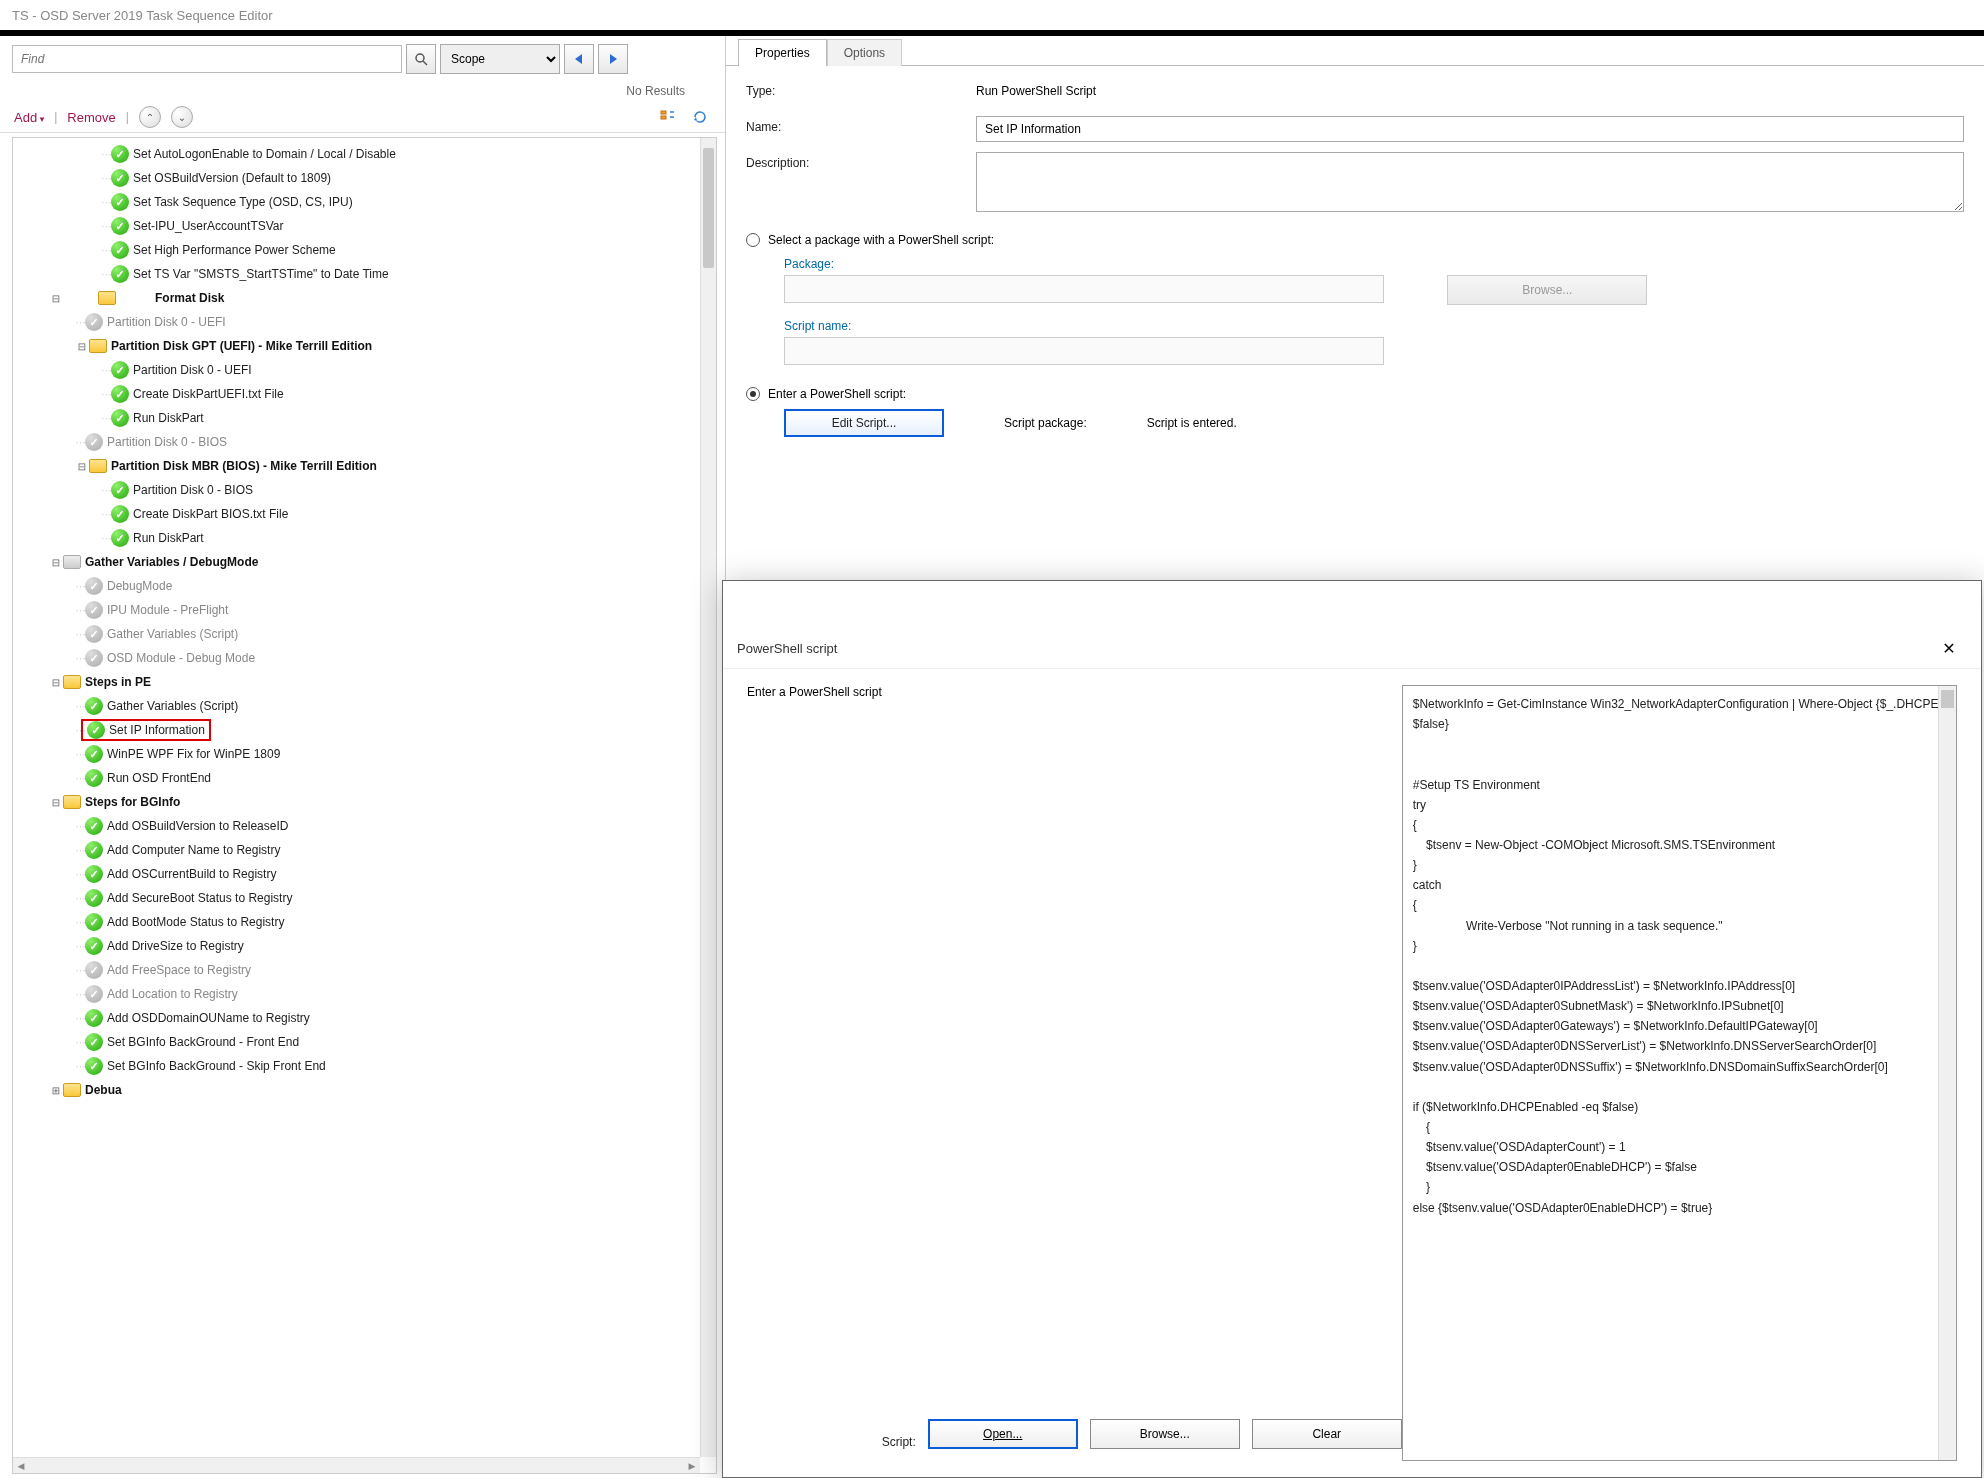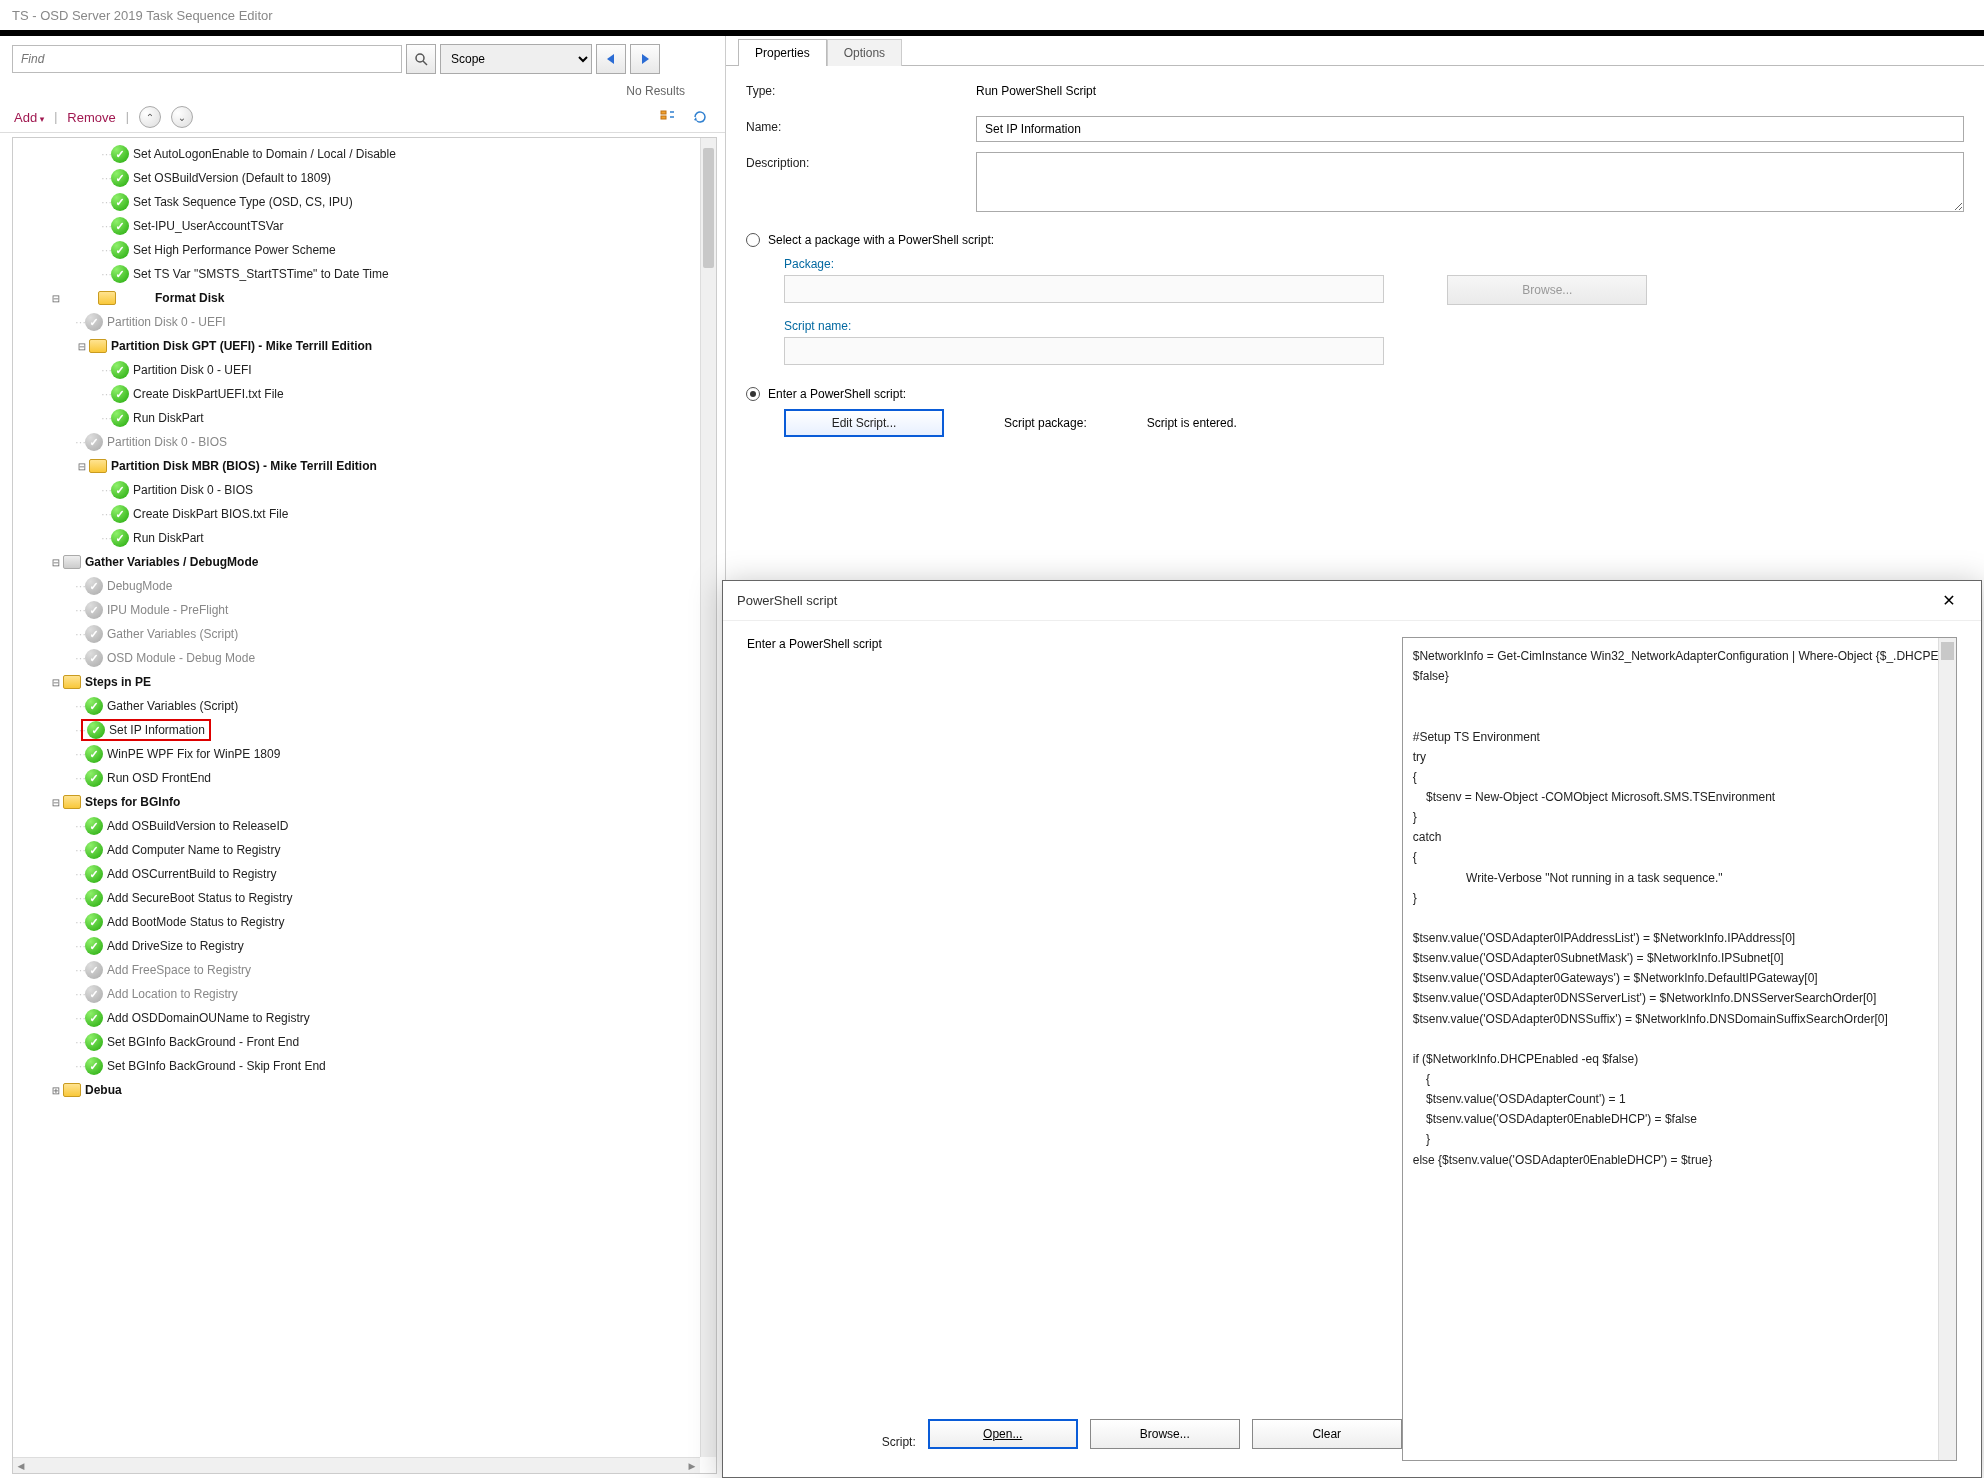--- a/index.html
+++ b/index.html
@@ -5,21 +5,21 @@
 * { box-sizing: border-box; margin: 0; padding: 0; font-family: 'Segoe UI', Tahoma, sans-serif; font-size: 12px; }
 body { background: #fff; overflow: hidden; width: 1984px; height: 1478px; }
 .window { width: 100%; height: 100%; display: flex; flex-direction: column; }
 .titlebar { height: 30px; padding: 6px 12px; color: #888; font-size: 13px; display: flex; align-items: center; }
 .main { flex: 1; display: flex; border-top: 6px solid #000000; }
 .left-pane { width: 726px; display: flex; flex-direction: column; border-right: 1px solid #ccc; }
 .search-row { padding: 8px 12px; display: flex; align-items: center; gap: 4px; }
 .find-box { flex: 1; max-width: 390px; height: 28px; border: 1px solid #bbb; padding: 0 8px; color: #888; font-style: italic; }
 .icon-btn { width: 30px; height: 30px; border: 1px solid #aaa; background: linear-gradient(#fdfdfd,#e8e8e8); display: flex; align-items: center; justify-content: center; cursor: pointer; }
 .arrow-btn { width: 30px; height: 30px; border: 1px solid #aaa; background: linear-gradient(#fdfdfd,#e8e8e8); display: flex; align-items: center; justify-content: center; cursor: pointer; }
-.scope-sel { width: 152px; height: 30px; border: 1px solid #aaa; padding: 0 6px; }
+.scope-sel { width: 120px; height: 30px; border: 1px solid #aaa; padding: 0 6px; }
 .no-results { text-align: right; color: #666; padding: 2px 40px 4px 0; font-size: 12px; }
 .toolbar { padding: 4px 14px; display: flex; align-items: center; gap: 10px; border-bottom: 1px solid #ddd; }
 .tb-link { color: #a01850; cursor: pointer; font-size: 13px; }
 .tb-link.add::after { content: " ▾"; font-size: 9px; }
 .tb-sep { color: #aaa; }
 .circ-btn { width: 22px; height: 22px; border-radius: 50%; border: 1px solid #aaa; background: radial-gradient(circle at 30% 30%, #fff, #ddd); display: flex; align-items: center; justify-content: center; cursor: pointer; font-size: 10px; color: #555; }
 .tb-spacer { flex: 1; }
 .small-tool { width: 22px; height: 22px; display: flex; align-items: center; justify-content: center; cursor: pointer; }
 .tree-wrap { flex: 1; position: relative; margin: 4px 8px 4px 12px; border: 1px solid #ccc; overflow: hidden; }
 .tree { position: absolute; inset: 0 16px 16px 0; overflow: hidden; padding: 4px 0; }
@@ -55,21 +55,21 @@
 .radio-row { display: flex; align-items: center; gap: 8px; margin-top: 18px; }
 .radio { width: 14px; height: 14px; border-radius: 50%; border: 1px solid #555; display: inline-flex; align-items: center; justify-content: center; }
 .radio.filled::after { content:""; width: 6px; height: 6px; border-radius:50%; background:#333; }
 .sub { margin-left: 38px; margin-top: 10px; }
 .sublbl { color: #0369a1; display: block; margin-bottom: 4px; }
 .disabled-inp { width: 600px; height: 28px; border: 1px solid #ccc; background: #fafafa; }
 .browse-dis { width: 200px; height: 30px; border: 1px solid #ccc; background: linear-gradient(#f6f6f6,#eaeaea); color: #999; display: inline-flex; align-items:center; justify-content:center; margin-left: 60px; vertical-align: middle;}
 .enter-row { display: flex; align-items: center; gap: 60px; margin-top: 8px; margin-left: 38px;}
 .edit-btn { width: 160px; height: 28px; border: 2px solid #0a5cd8; background: linear-gradient(#fff,#e8f0ff); color: #222; cursor: pointer; }
 .dialog { position: absolute; left: 722px; top: 580px; right: 2px; bottom: 0; background: #fff; border: 1px solid #666; box-shadow: 0 4px 30px rgba(0,0,0,0.25); z-index: 10; display: flex; flex-direction: column; }
-.dlg-title { height: 40px; display: flex; align-items: center; justify-content: space-between; padding: 0 14px; border-bottom: 1px solid #eee; }
+.dlg-title { height: 40px; display: flex; align-items: center; justify-content: space-between; padding: 0 14px; border-bottom: 1px solid #eee; margin-top: 48px; }
 .dlg-title .t { color: #333; font-size: 13px; }
 .dlg-close { width: 36px; height: 28px; display: flex; align-items: center; justify-content: center; cursor: pointer; font-size: 16px; }
 .dlg-body { flex: 1; padding: 16px 24px; display: flex; }
 .dlg-btnrow { display: flex; justify-content: flex-end; gap: 12px; margin: 12px 0; align-items: flex-end; }
 .dlg-btnrow .lbl-left { margin-right: auto; align-self: flex-end; color: #222; }
 .dlg-btn { width: 150px; height: 30px; border: 1px solid #888; background: linear-gradient(#fff,#eee); cursor: pointer; }
 .dlg-btn.prim { border: 2px solid #0a5cd8; text-decoration: underline; }
 .script-box { flex: 1; border: 1px solid #999; padding: 8px 10px; font-family: 'Segoe UI', Tahoma, sans-serif; font-size: 13px; color: #222; white-space: pre; overflow: hidden; position: relative; line-height: 1.55; }
 .script-box .vs { position: absolute; top: 0; right: 0; bottom: 0; width: 18px; background: #f0f0f0; border-left: 1px solid #ddd; }
 .script-box .vs .th { position: absolute; left: 2px; right: 2px; top: 4px; height: 18px; background: #c8c8c8; }

